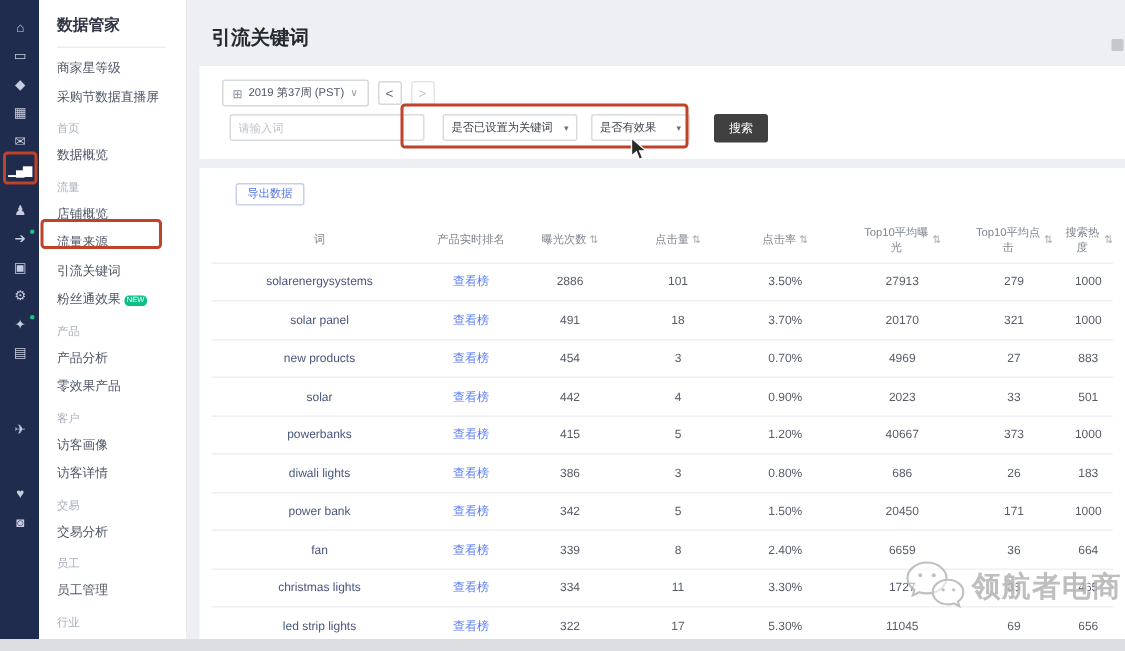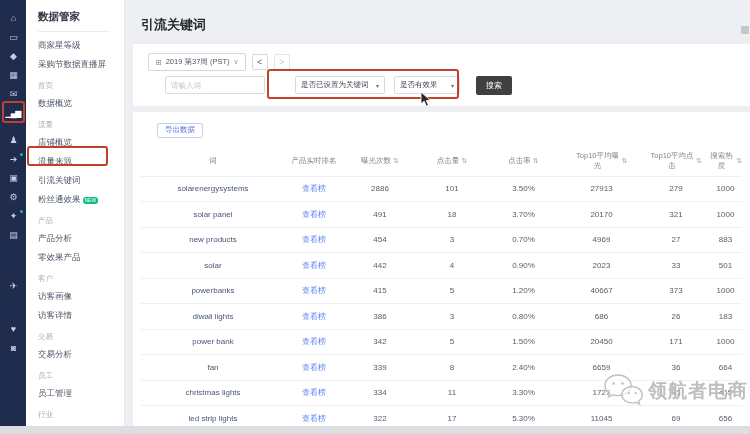--- a/index.html
+++ b/index.html
@@ -31,21 +31,21 @@
   .corner-icon { position:absolute; right:1px; top:26px; width:8px; height:8px; background:#c4c7cc; border-radius:1px; cursor:pointer; }
 
   .filter-card { position:absolute; left:8px; right:0; top:44px; height:62px; background:#ffffff; }
   .f-row1 { position:absolute; left:15px; top:9px; display:flex; align-items:center; }
   .date-pill { display:flex; align-items:center; gap:4px; border:1px solid #d6d8dd; border-radius:2px; height:18px; padding:0 6px; font-size:7.5px; color:#4e5665; cursor:pointer; background:#fff; }
   .date-pill .cal { color:#8a93a3; font-size:8px; }
   .date-pill .chev { color:#9aa1ad; font-size:7px; }
   .nav-btn { width:16px; height:16px; border:1px solid #d6d8dd; border-radius:2px; background:#fff; display:flex; align-items:center; justify-content:center; font-size:9px; color:#5b6370; margin-left:6px; cursor:pointer; }
   .nav-btn.disabled { color:#c3c7cd; border-color:#e4e6ea; }
   .f-row2 { position:absolute; left:15px; top:32px; right:10px; height:20px; }
-  .kw-input { position:absolute; left:5px; top:0; width:100px; height:18px; border:1px solid #d9dbe0; border-radius:2px; font-size:7.5px; padding:0 5px; color:#444; outline:none;margin-left:12px; }
+  .kw-input { position:absolute; left:5px; top:0; width:130px; height:18px; border:1px solid #d9dbe0; border-radius:2px; font-size:7.5px; padding:0 5px; color:#444; outline:none; }
   .kw-input::placeholder { color:#c0c4cb; }
   .select { position:absolute; top:0; height:18px; border:1px solid #d9dbe0; border-radius:2px; background:#fff; display:flex; align-items:center; justify-content:space-between; font-size:7.5px; color:#3e4450; padding:0 5px; cursor:pointer; }
   .select .caret { color:#6b7280; font-size:6px; margin-left:4px; }
   .sel-1 { left:147px; width:90px; }
   .sel-2 { left:246px; width:66px; }
   .search-btn { position:absolute; left:328px; top:0; width:36px; height:19px; background:#404040; border:none; border-radius:2px; color:#fff; font-size:8px; cursor:pointer; }
 
   .table-card { position:absolute; left:8px; right:0; top:112px; height:314px; background:#ffffff; padding:6px 8px 0 8px; }
   .export-btn { height:15px; border:1px solid #c8d0ea; border-radius:2px; background:#fff; color:#5272e0; font-size:7.5px; padding:0 7px; cursor:pointer; margin-left:16px; }
   .grid-row { display:grid; grid-template-columns:144px 58px 74px 70px 73px 83px 66px 1fr; align-items:center; }

